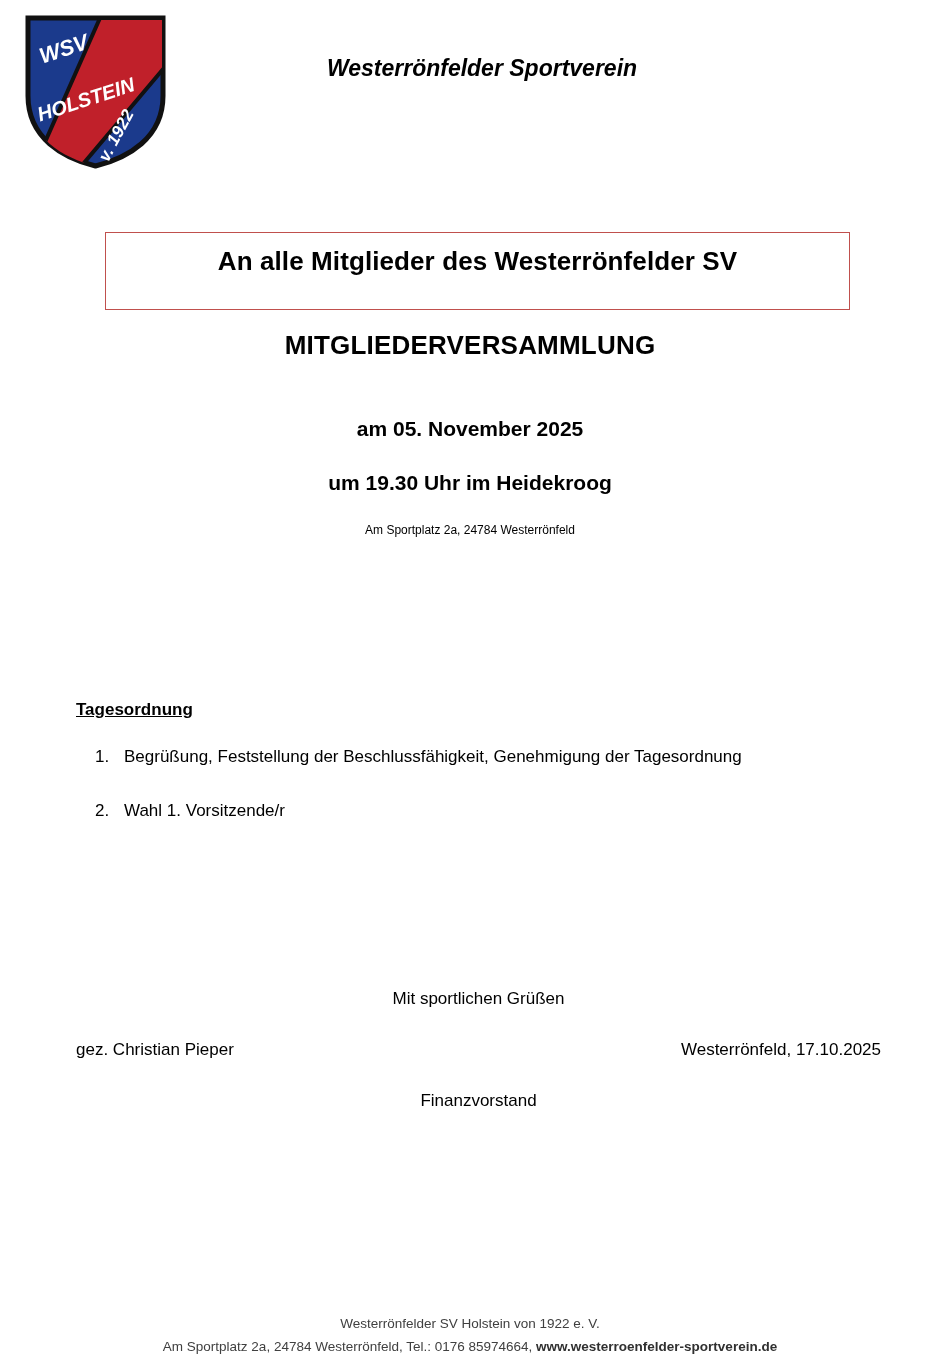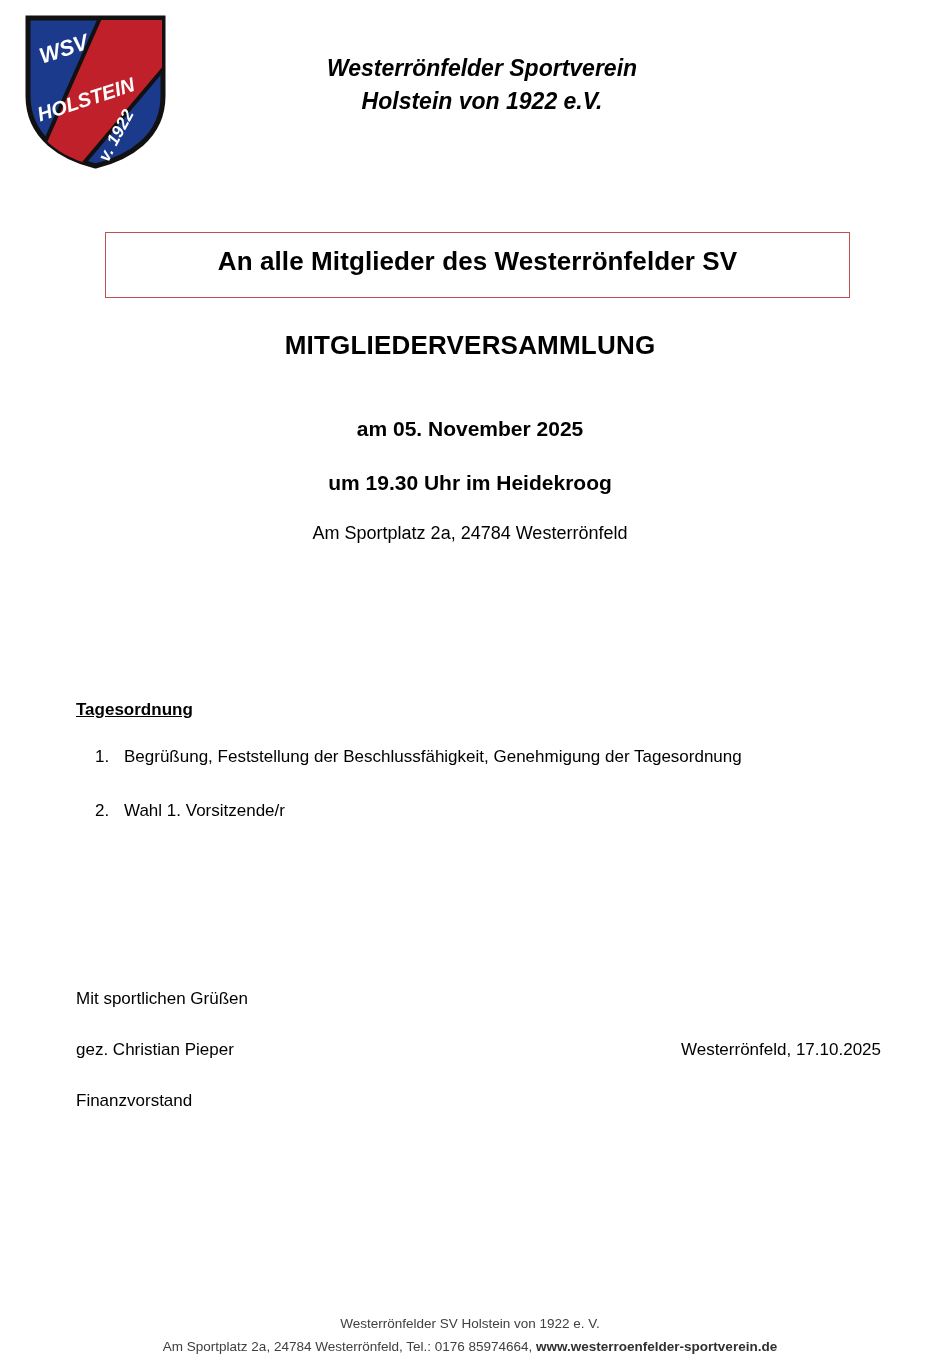--- a/index.html
+++ b/index.html
@@ -42,21 +42,21 @@
   }
 
   
   .addressee-box {
     position: absolute;
     left: 105px;
     top: 232px;
     width: 745px;
     box-sizing: border-box;
     border: 1px solid #c0504d;
-    padding: 13px 10px 20px 10px;
+    padding: 13px 10px 32px 10px;
     text-align: center;
   }
   .addressee-box .txt {
     font-size: 26px;
     font-weight: bold;
     letter-spacing: 0.1px;
   }
 
   
   .invite {
@@ -85,21 +85,21 @@
     line-height: 1.6;
   }
   .invite .time {
     font-size: 21px;
     font-weight: bold;
     margin-top: 20px;
     line-height: 1.6;
     text-align: center;
   }
   .invite .address {
-    font-size: 18px;
+    font-size: 12px;
     margin-top: 24px;
   }
 
   
   .agenda {
     position: absolute;
     left: 76px;
     top: 700px;
     width: 790px;
   }
@@ -129,20 +129,21 @@
     line-height: 1.6;
   }
   .closing .row {
     display: flex;
     justify-content: space-between;
     align-items: baseline;
     margin-bottom: 24px;
   }
   .closing .row.single {
     display: block;
+    text-align: center;
   }
 
   
   .footer {
     position: absolute;
     left: 0;
     right: 0;
     bottom: 14px;
     text-align: center;
     font-size: 13.5px;
@@ -175,21 +176,20 @@
       </g>
 
       <text x="48" y="48" fill="#ffffff" font-family="Liberation Sans, sans-serif" font-size="22" font-weight="bold" font-style="italic" text-anchor="middle" transform="rotate(-18 48 48)">WSV</text>
       <text x="70" y="98" fill="#ffffff" font-family="Liberation Sans, sans-serif" font-size="20" font-weight="bold" font-style="italic" text-anchor="middle" transform="rotate(-18 70 98)">HOLSTEIN</text>
       <text x="103" y="130" fill="#ffffff" font-family="Liberation Sans, sans-serif" font-size="17" font-weight="bold" font-style="italic" text-anchor="middle" transform="rotate(-62 103 130)">v. 1922</text>
     </svg>
   </div>
 
   <div class="club-title">
     <div>Westerrönfelder Sportverein</div>
-    <div>Holstein von 1922 e.V.</div>
   </div>
 </div>
 
 <div class="addressee-box">
   <div class="txt">An alle Mitglieder des Westerrönfelder SV</div>
 </div>
 
 <div class="invite">
   <div class="line2">MITGLIEDERVERSAMMLUNG</div>
   <div class="date">am 05. November 2025</div>

